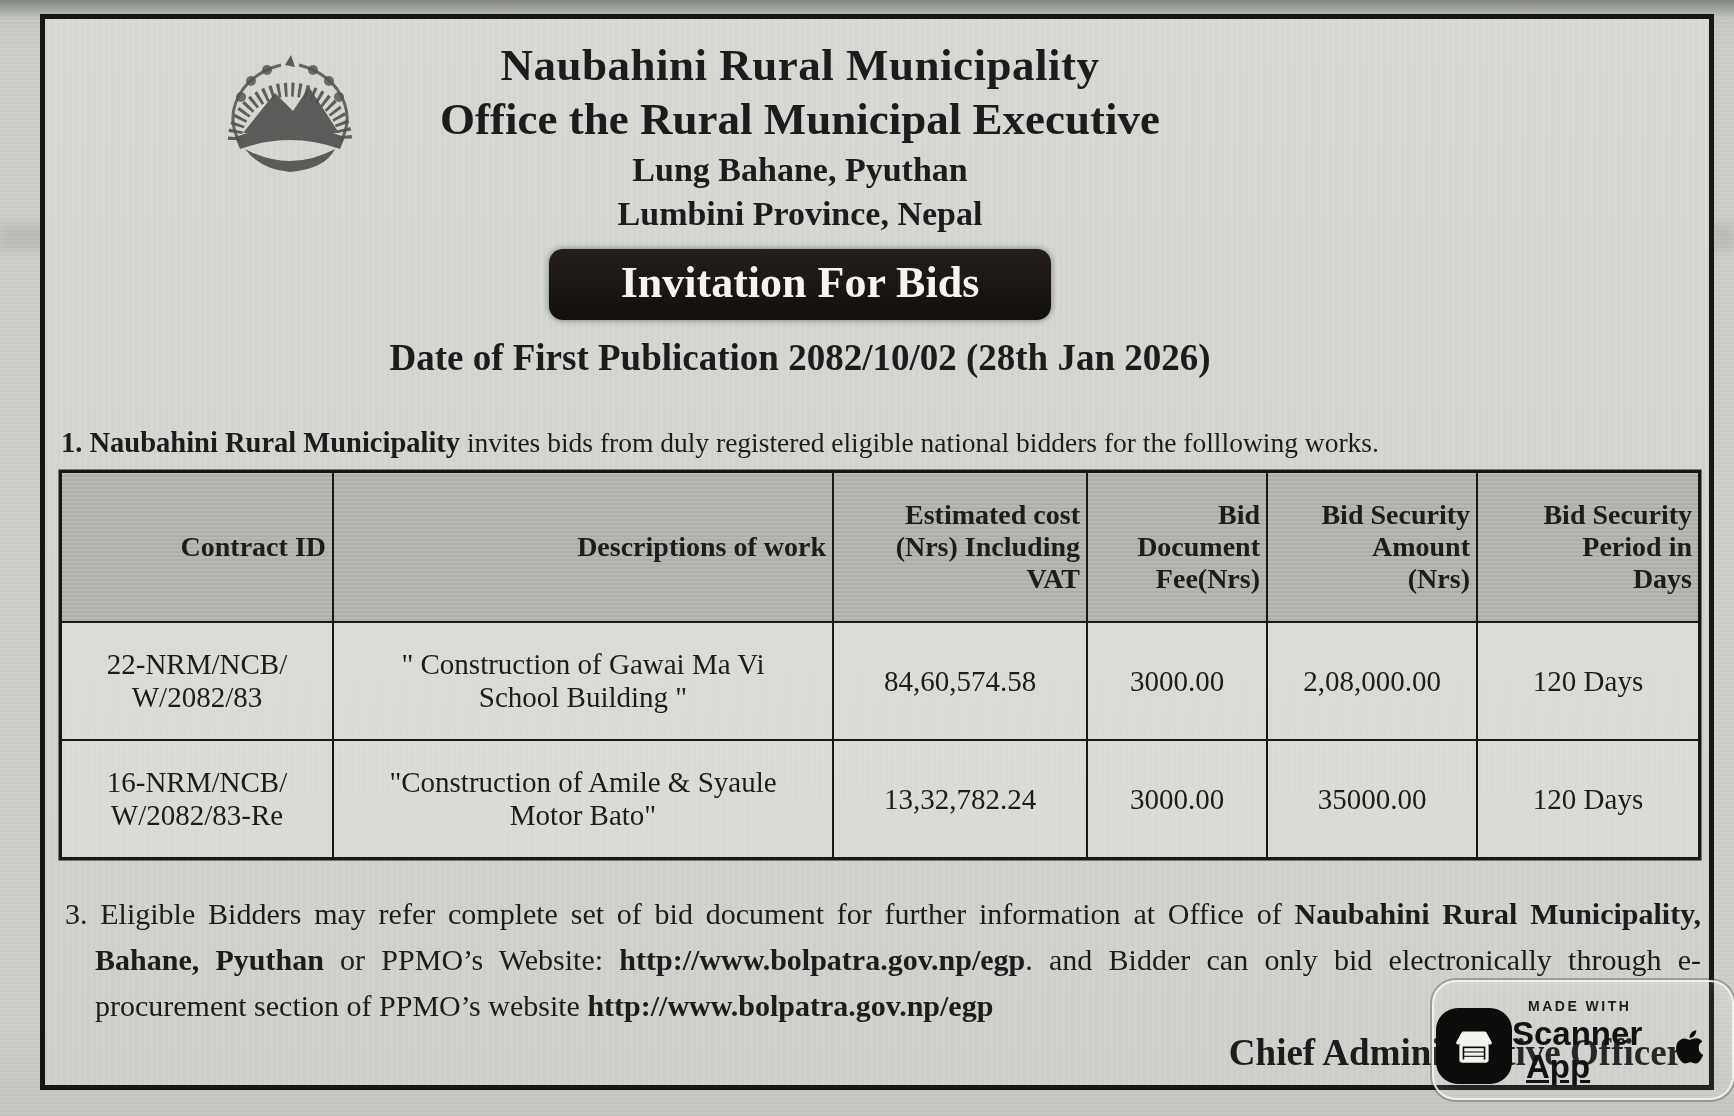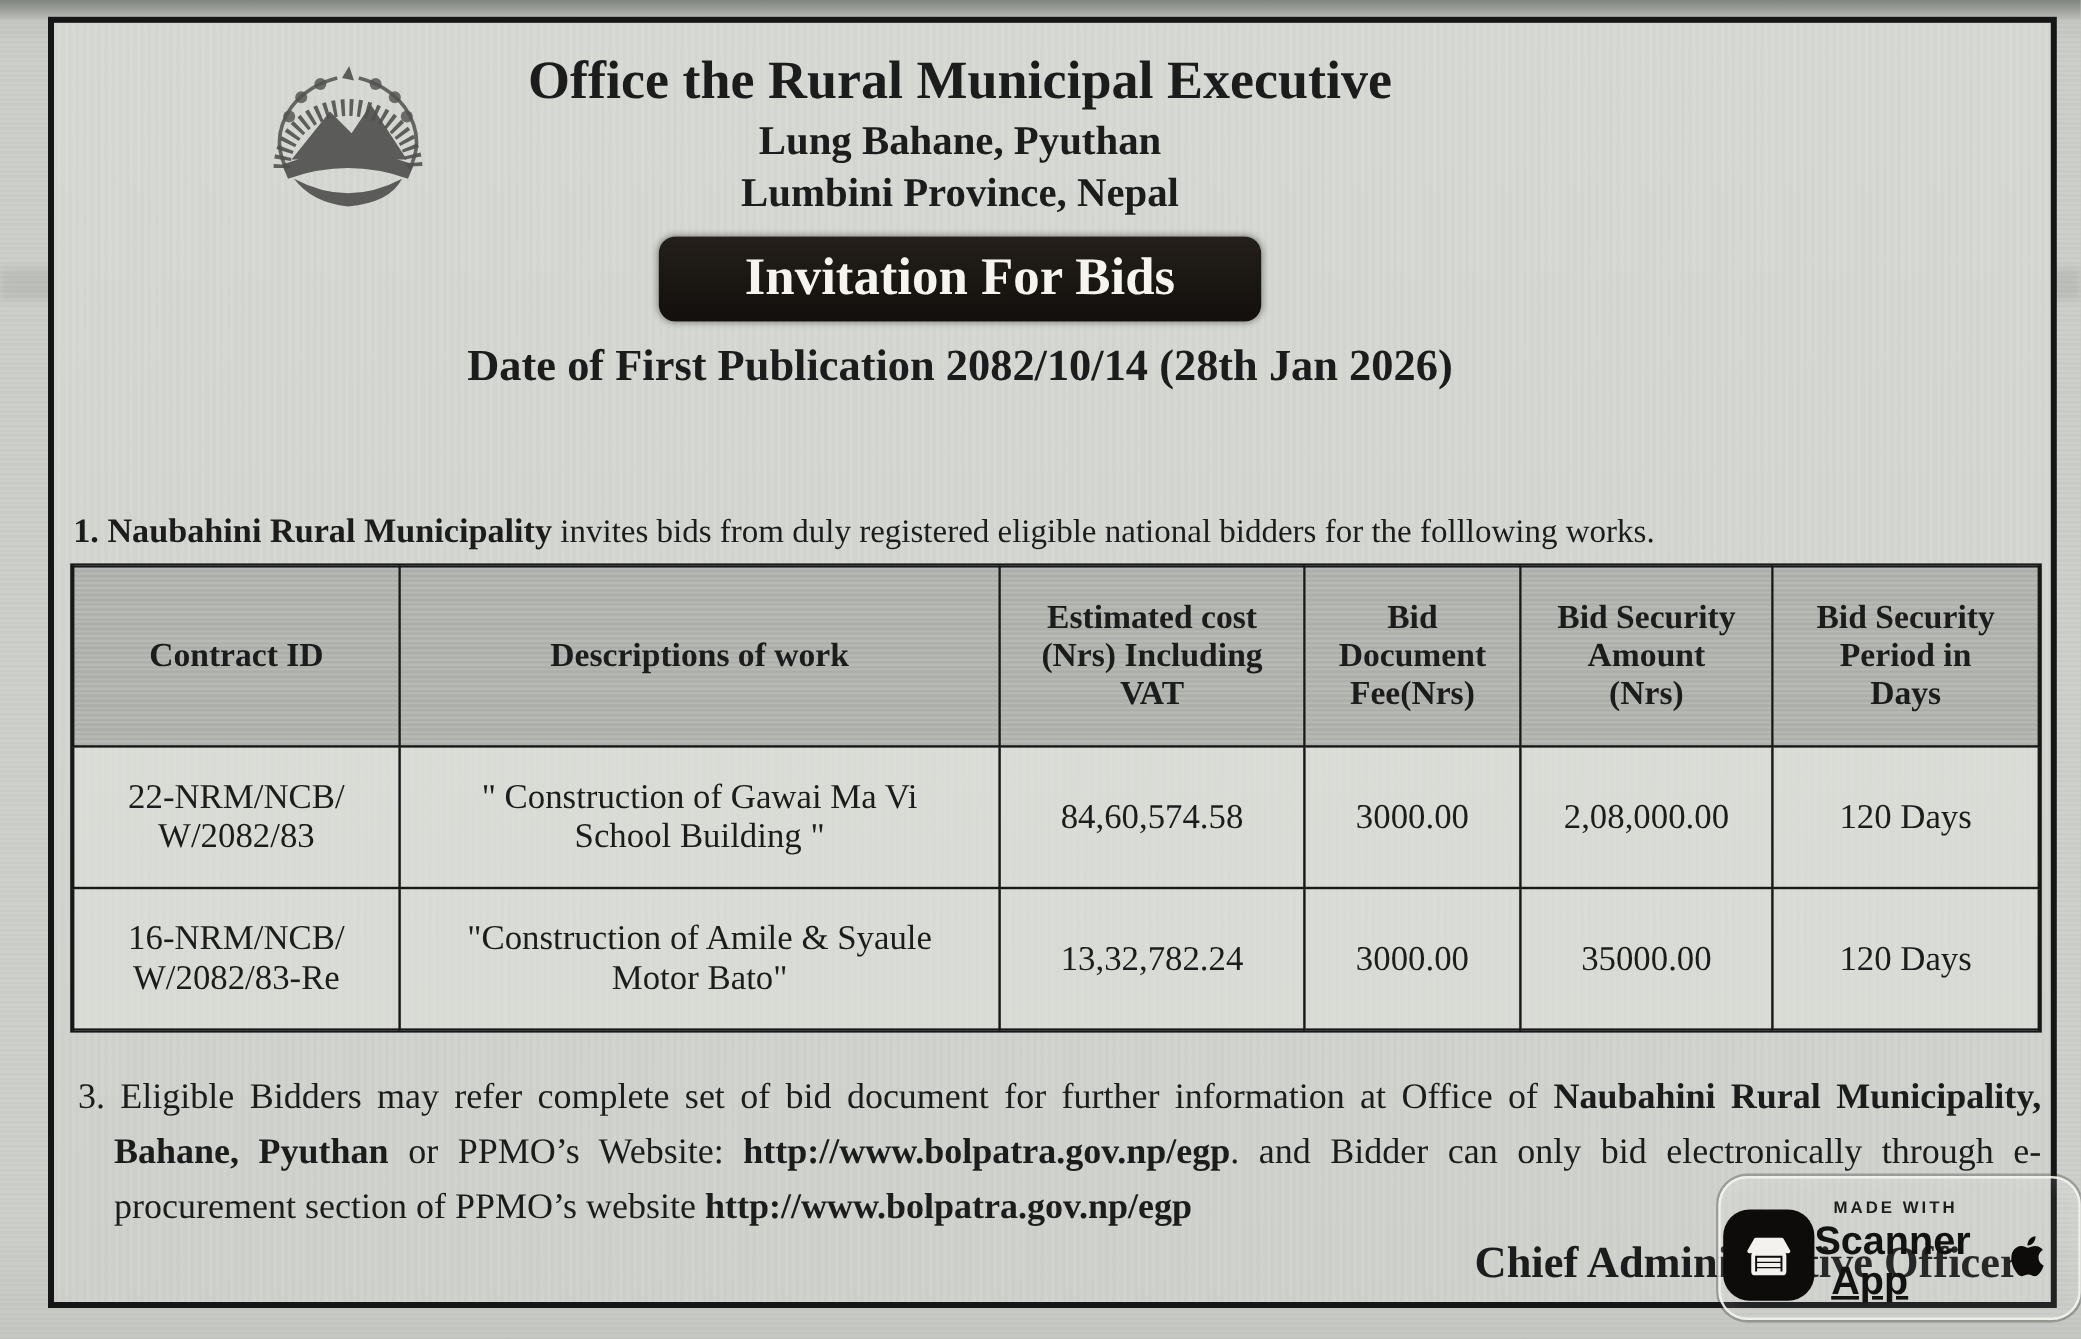--- a/index.html
+++ b/index.html
@@ -75,20 +75,21 @@
   table.bids th, table.bids td{
     border:2.5px solid #181818;text-align:center;vertical-align:middle;
     white-space:pre-line;padding:4px 6px;box-sizing:border-box;
     overflow:hidden;
   }
   table.bids thead th{
     height:150px;font-size:28px;font-weight:bold;
     background:
       repeating-linear-gradient(0deg, rgba(0,0,0,0.05) 0 2px, rgba(255,255,255,0.03) 2px 4px),
       #b5b8b2;
+    text-align: right;
   }
   table.bids tbody td{height:118px;background:rgba(224,227,221,0.55);}
   table.bids{box-shadow:0 0 0 1.5px #181818;}
   
   .para3{
     position:absolute;left:20px;top:872px;width:1636px;
     font-size:30px;line-height:46px;text-align:justify;
     padding-left:30px;text-indent:-30px;box-sizing:border-box;
   }
   .para3 .b{font-weight:bold;}
@@ -153,25 +154,26 @@
             <circle cx="46" cy="36" r="5"></circle>
             <circle cx="62" cy="25" r="5"></circle>
           <circle cx="134" cy="52" r="5"></circle>
             <circle cx="124" cy="36" r="5"></circle>
             <circle cx="108" cy="25" r="5"></circle>
         </g>
       </svg>
     </div>
 
     <div class="hdr">
+      <div class="org">Naubahini Rural Municipality</div>
       <div class="office">Office the Rural Municipal Executive</div>
       <div class="addr">Lung Bahane, Pyuthan</div>
       <div class="addr">Lumbini Province, Nepal</div>
       <div><span class="banner">Invitation For Bids</span></div>
-      <div class="pubdate">Date of First Publication 2082/10/14 (28th Jan 2026)</div>
+      <div class="pubdate">Date of First Publication 2082/10/02 (28th Jan 2026)</div>
     </div>
 
     <div class="para1">
       <b>1. Naubahini Rural Municipality</b><span> invites bids from duly registered eligible national bidders for the folllowing works.</span>
     </div>
 
     <table class="bids">
       <colgroup>
         <col style="width:272px">
           <col style="width:500px">

